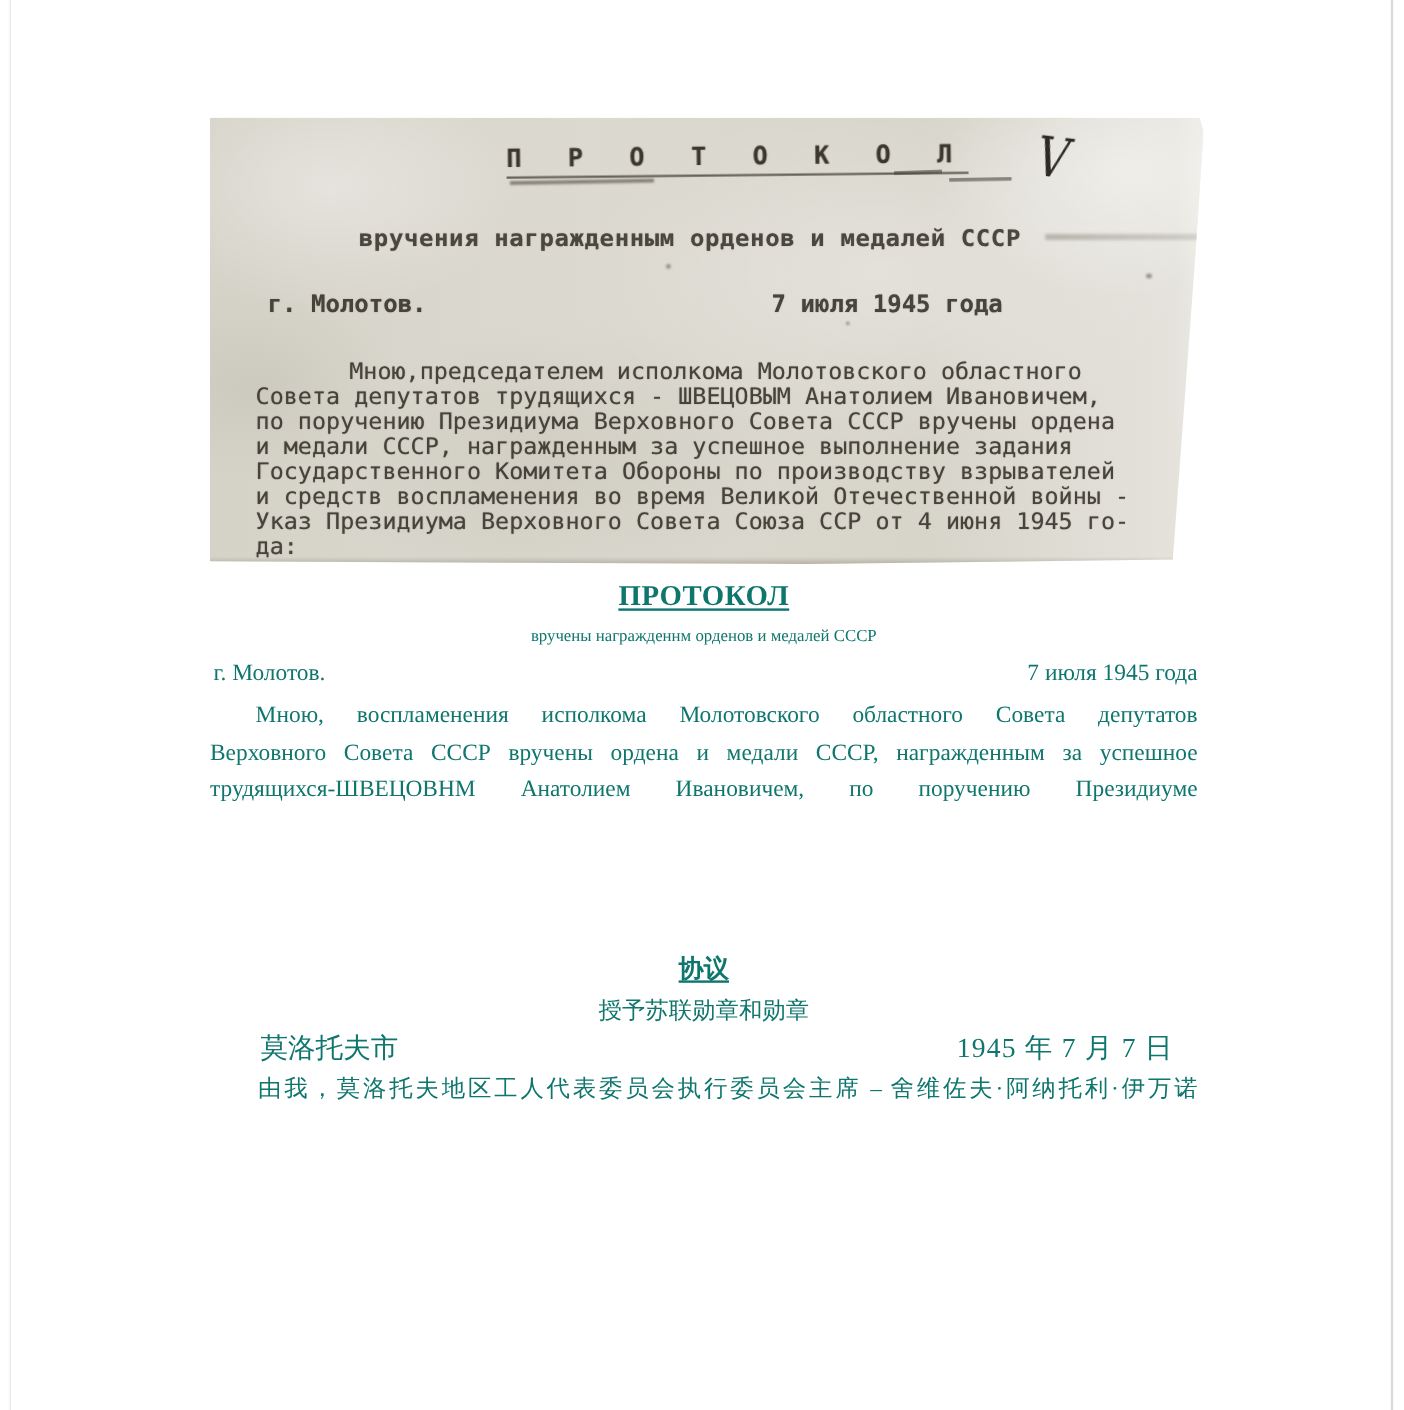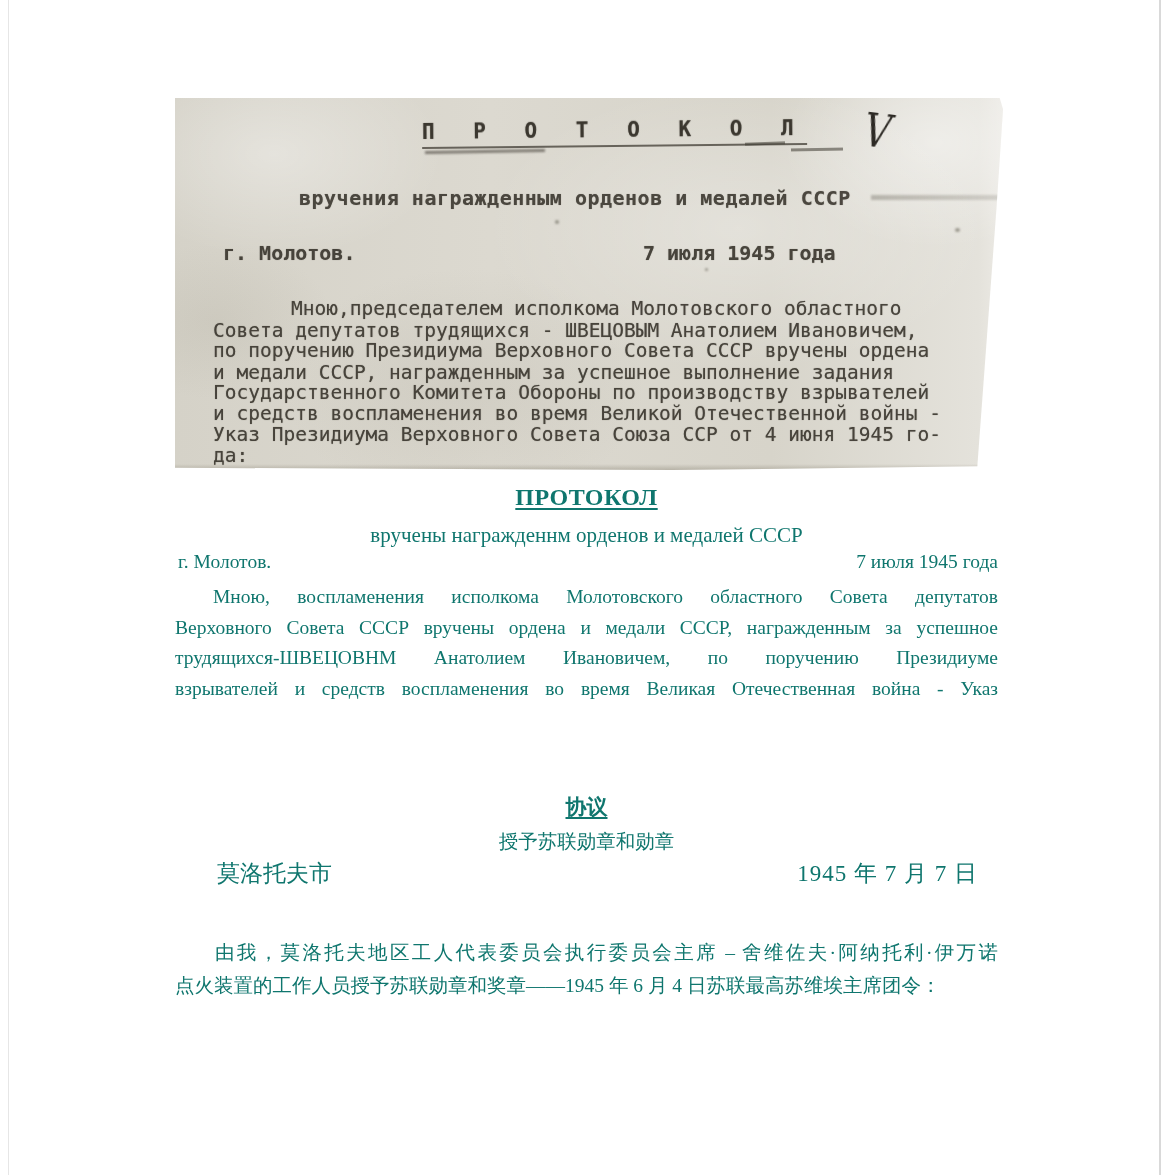--- a/index.html
+++ b/index.html
@@ -79,36 +79,36 @@
 
   
   .doc-block{position:absolute;left:175px;width:823px;color:#0f766e;}
   .center{text-align:center;}
   .heading-ru{
     top:484px;font-size:24px;font-weight:bold;letter-spacing:0.5px;
   }
   .heading-ru .u, .heading-zh .u{
     text-decoration:underline;text-decoration-thickness:2px;text-underline-offset:3px;
   }
-  .subheading-ru{top:523px;font-size:21px;}
+  .subheading-ru{top:523px;font-size:14px;}
   .placedate{display:flex;justify-content:space-between;font-size:19.5px;}
   .placedate-ru{top:551px;}
   .placedate-ru .place{padding-left:3px;}
   .para-ru{top:582px;font-size:19.5px;line-height:30.6px;}
   .jline{text-align:justify;text-align-last:justify;}
   .jline.first{padding-left:38px;}
   .lline{text-align:left;text-align-last:left;}
 
   
   .heading-zh{top:793px;font-size:21px;font-weight:bold;}
   .subheading-zh{top:828px;font-size:19.5px;}
   .placedate-zh{top:858px;font-size:23px;}
   .placedate-zh .place{padding-left:42px;}
   .placedate-zh .date{padding-right:20px;letter-spacing:1px;}
-  .para-zh{top:936px;font-size:19.5px;line-height:33px;}
+  .para-zh{top:891px;font-size:19.5px;line-height:33px;}
   .para-zh .jline.first{padding-left:40px;}
 </style>
 </head>
 <body>
 
 <div class="page-edge left"></div>
 <div class="page-edge right"></div>
 
 <div class="scan">
   <div class="scan-text scan-title">П Р О Т О К О Л</div>
@@ -140,27 +140,25 @@
 </div>
 <div class="doc-block center subheading-ru">вручены награжденнм орденов и медалей СССР</div>
 <div class="doc-block placedate placedate-ru">
   <span class="place">г. Молотов.</span>
   <span class="date">7 июля 1945 года</span>
 </div>
 <div class="doc-block para-ru">
   <div class="jline first">Мною, воспламенения исполкома Молотовского областного Совета депутатов</div>
   <div class="jline">Верховного Совета СССР вручены ордена и медали СССР, награжденным за успешное</div>
   <div class="jline">трудящихся-ШВЕЦОВНМ Анатолием Ивановичем, по поручению Президиуме</div>
-  <div class="jline">взрывателей и средств воспламенения во время Великая Отечественная война - Указ</div>
 </div>
 
 <div class="doc-block center heading-zh">
   <span class="u">协议</span>
 </div>
 <div class="doc-block center subheading-zh">授予苏联勋章和勋章</div>
 <div class="doc-block placedate placedate-zh">
   <span class="place">莫洛托夫市</span>
   <span class="date">1945 年 7 月 7 日</span>
 </div>
 <div class="doc-block para-zh">
   <div class="jline first">由我，莫洛托夫地区工人代表委员会执行委员会主席 – 舍维佐夫·阿纳托利·伊万诺</div>
-  <div class="lline">点火装置的工作人员授予苏联勋章和奖章——1945 年 6 月 4 日苏联最高苏维埃主席团令：</div>
 </div>
 
 </body></html>

